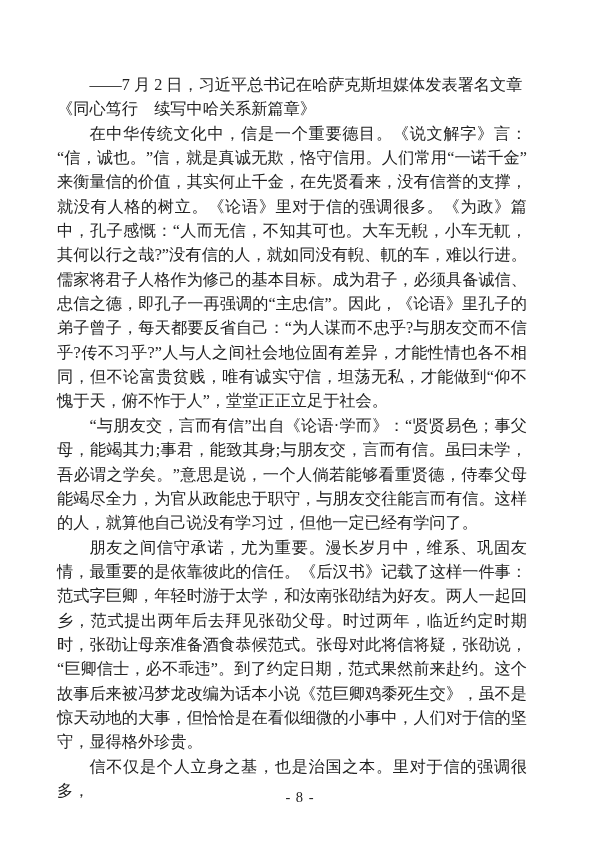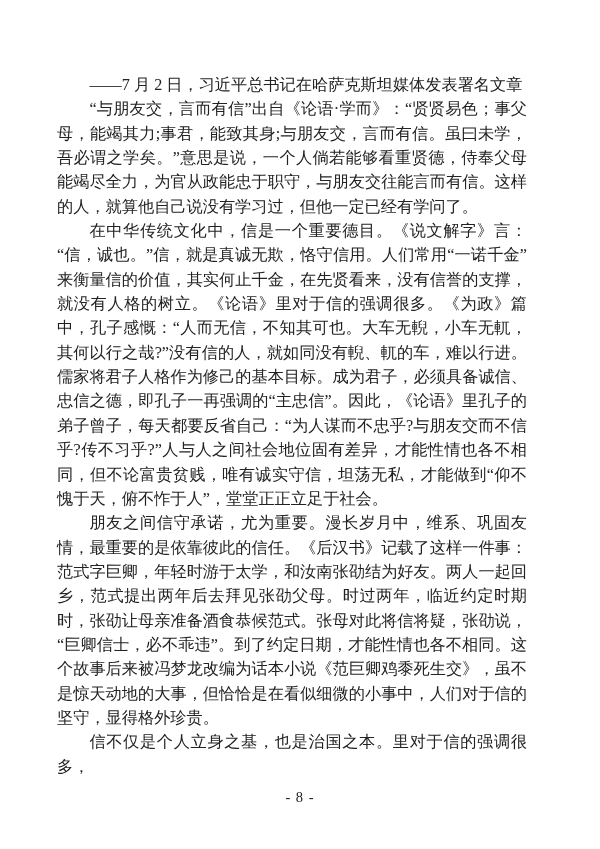--- a/index.html
+++ b/index.html
@@ -49,19 +49,20 @@
     color: #222222;
     letter-spacing: 1px;
   }
 </style>
 </head>
 <body>
 
 <div class="page">
   <div class="text-block">
     <p class="para indent">——7 月 2 日，习近平总书记在哈萨克斯坦媒体发表署名文章</p>
+    <p class="para flush">《同心笃行　续写中哈关系新篇章》</p>
+    <p class="para indent">在中华传统文化中，信是一个重要德目。《说文解字》言：“信，诚也。”信，就是真诚无欺，恪守信用。人们常用“一诺千金”来衡量信的价值，其实何止千金，在先贤看来，没有信誉的支撑，就没有人格的树立。《论语》里对于信的强调很多。《为政》篇中，孔子感慨：“人而无信，不知其可也。大车无輗，小车无軏，其何以行之哉?”没有信的人，就如同没有輗、軏的车，难以行进。儒家将君子人格作为修己的基本目标。成为君子，必须具备诚信、忠信之德，即孔子一再强调的“主忠信”。因此，《论语》里孔子的弟子曾子，每天都要反省自己：“为人谋而不忠乎?与朋友交而不信乎?传不习乎?”人与人之间社会地位固有差异，才能性情也各不相同，但不论富贵贫贱，唯有诚实守信，坦荡无私，才能做到“仰不愧于天，俯不怍于人”，堂堂正正立足于社会。</p>
     <p class="para indent">“与朋友交，言而有信”出自《论语·学而》：“贤贤易色；事父母，能竭其力;事君，能致其身;与朋友交，言而有信。虽曰未学，吾必谓之学矣。”意思是说，一个人倘若能够看重贤德，侍奉父母能竭尽全力，为官从政能忠于职守，与朋友交往能言而有信。这样的人，就算他自己说没有学习过，但他一定已经有学问了。</p>
-    <p class="para indent">在中华传统文化中，信是一个重要德目。《说文解字》言：“信，诚也。”信，就是真诚无欺，恪守信用。人们常用“一诺千金”来衡量信的价值，其实何止千金，在先贤看来，没有信誉的支撑，就没有人格的树立。《论语》里对于信的强调很多。《为政》篇中，孔子感慨：“人而无信，不知其可也。大车无輗，小车无軏，其何以行之哉?”没有信的人，就如同没有輗、軏的车，难以行进。儒家将君子人格作为修己的基本目标。成为君子，必须具备诚信、忠信之德，即孔子一再强调的“主忠信”。因此，《论语》里孔子的弟子曾子，每天都要反省自己：“为人谋而不忠乎?与朋友交而不信乎?传不习乎?”人与人之间社会地位固有差异，才能性情也各不相同，但不论富贵贫贱，唯有诚实守信，坦荡无私，才能做到“仰不愧于天，俯不怍于人”，堂堂正正立足于社会。</p>
-    <p class="para indent">朋友之间信守承诺，尤为重要。漫长岁月中，维系、巩固友情，最重要的是依靠彼此的信任。《后汉书》记载了这样一件事：范式字巨卿，年轻时游于太学，和汝南张劭结为好友。两人一起回乡，范式提出两年后去拜见张劭父母。时过两年，临近约定时期时，张劭让母亲准备酒食恭候范式。张母对此将信将疑，张劭说，“巨卿信士，必不乖违”。到了约定日期，才能性情也各不相同。这个故事后来被冯梦龙改编为话本小说《范巨卿鸡黍死生交》，虽不是惊天动地的大事，但恰恰是在看似细微的小事中，人们对于信的坚守，显得格外珍贵。</p>
+    <p class="para indent">朋友之间信守承诺，尤为重要。漫长岁月中，维系、巩固友情，最重要的是依靠彼此的信任。《后汉书》记载了这样一件事：范式字巨卿，年轻时游于太学，和汝南张劭结为好友。两人一起回乡，范式提出两年后去拜见张劭父母。时过两年，临近约定时期时，张劭让母亲准备酒食恭候范式。张母对此将信将疑，张劭说，“巨卿信士，必不乖违”。到了约定日期，范式果然前来赴约。这个故事后来被冯梦龙改编为话本小说《范巨卿鸡黍死生交》，虽不是惊天动地的大事，但恰恰是在看似细微的小事中，人们对于信的坚守，显得格外珍贵。</p>
     <p class="para indent">信不仅是个人立身之基，也是治国之本。里对于信的强调很多，</p>
   </div>
   <div class="page-number">- 8 -</div>
 </div>
 
 </body></html>

